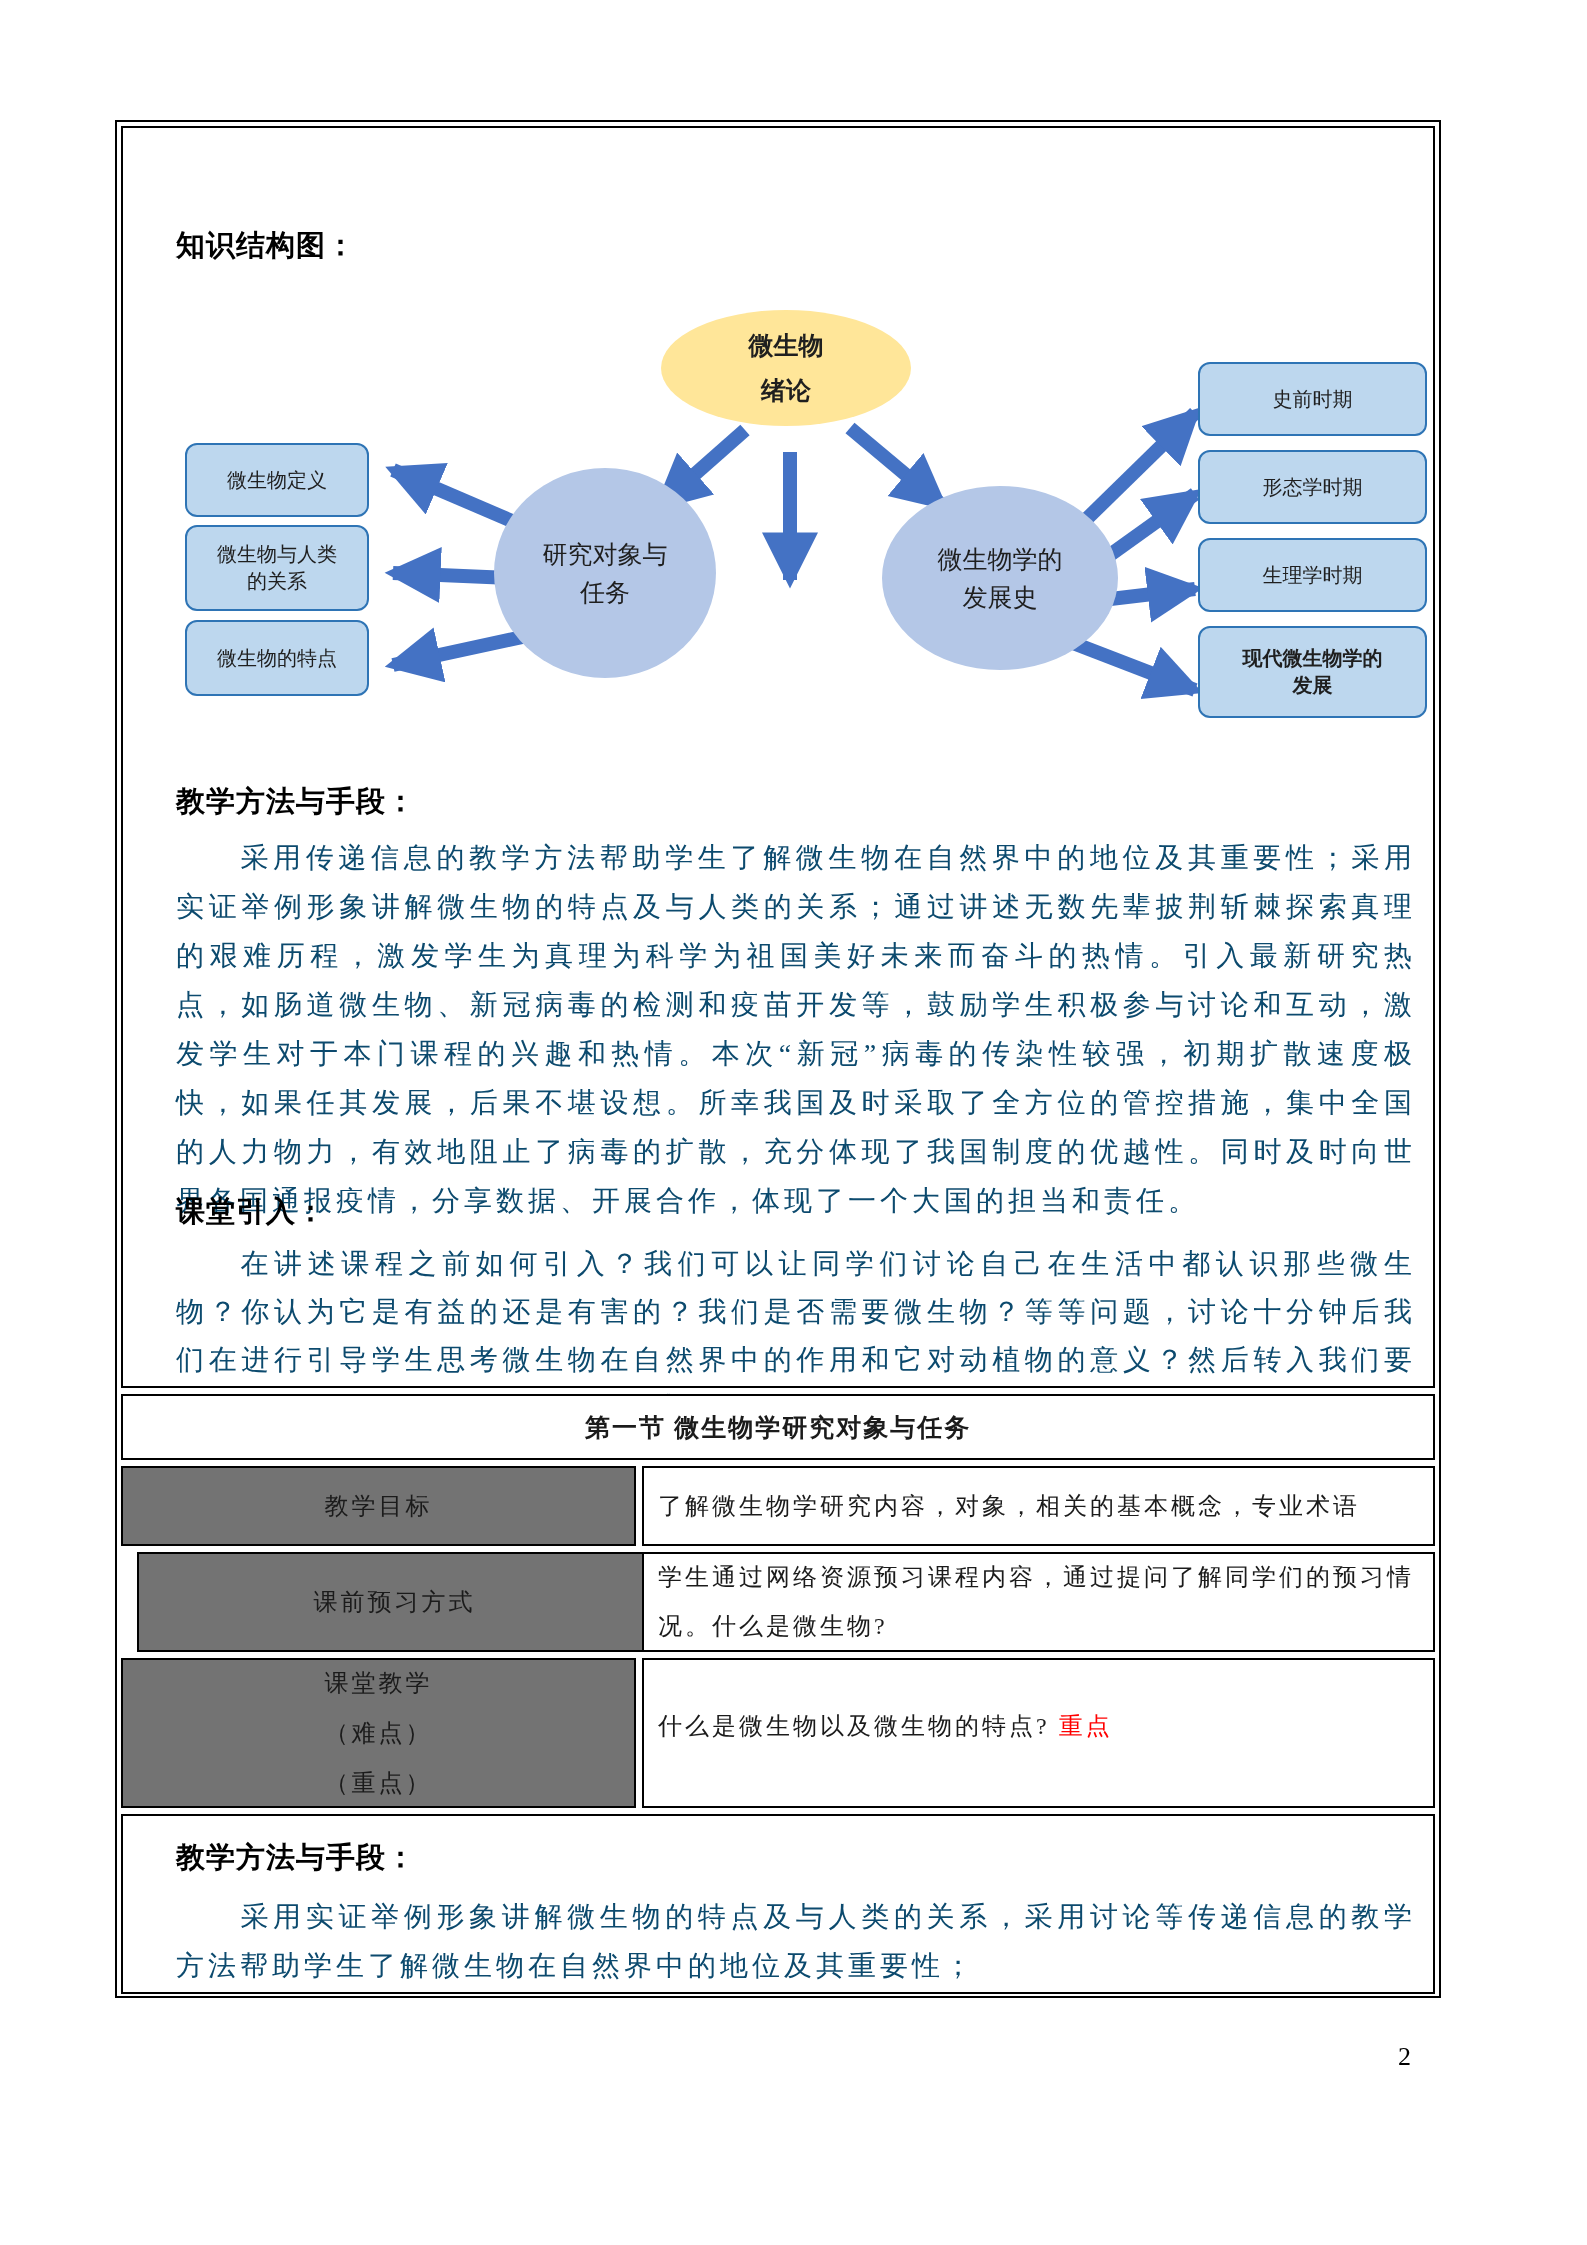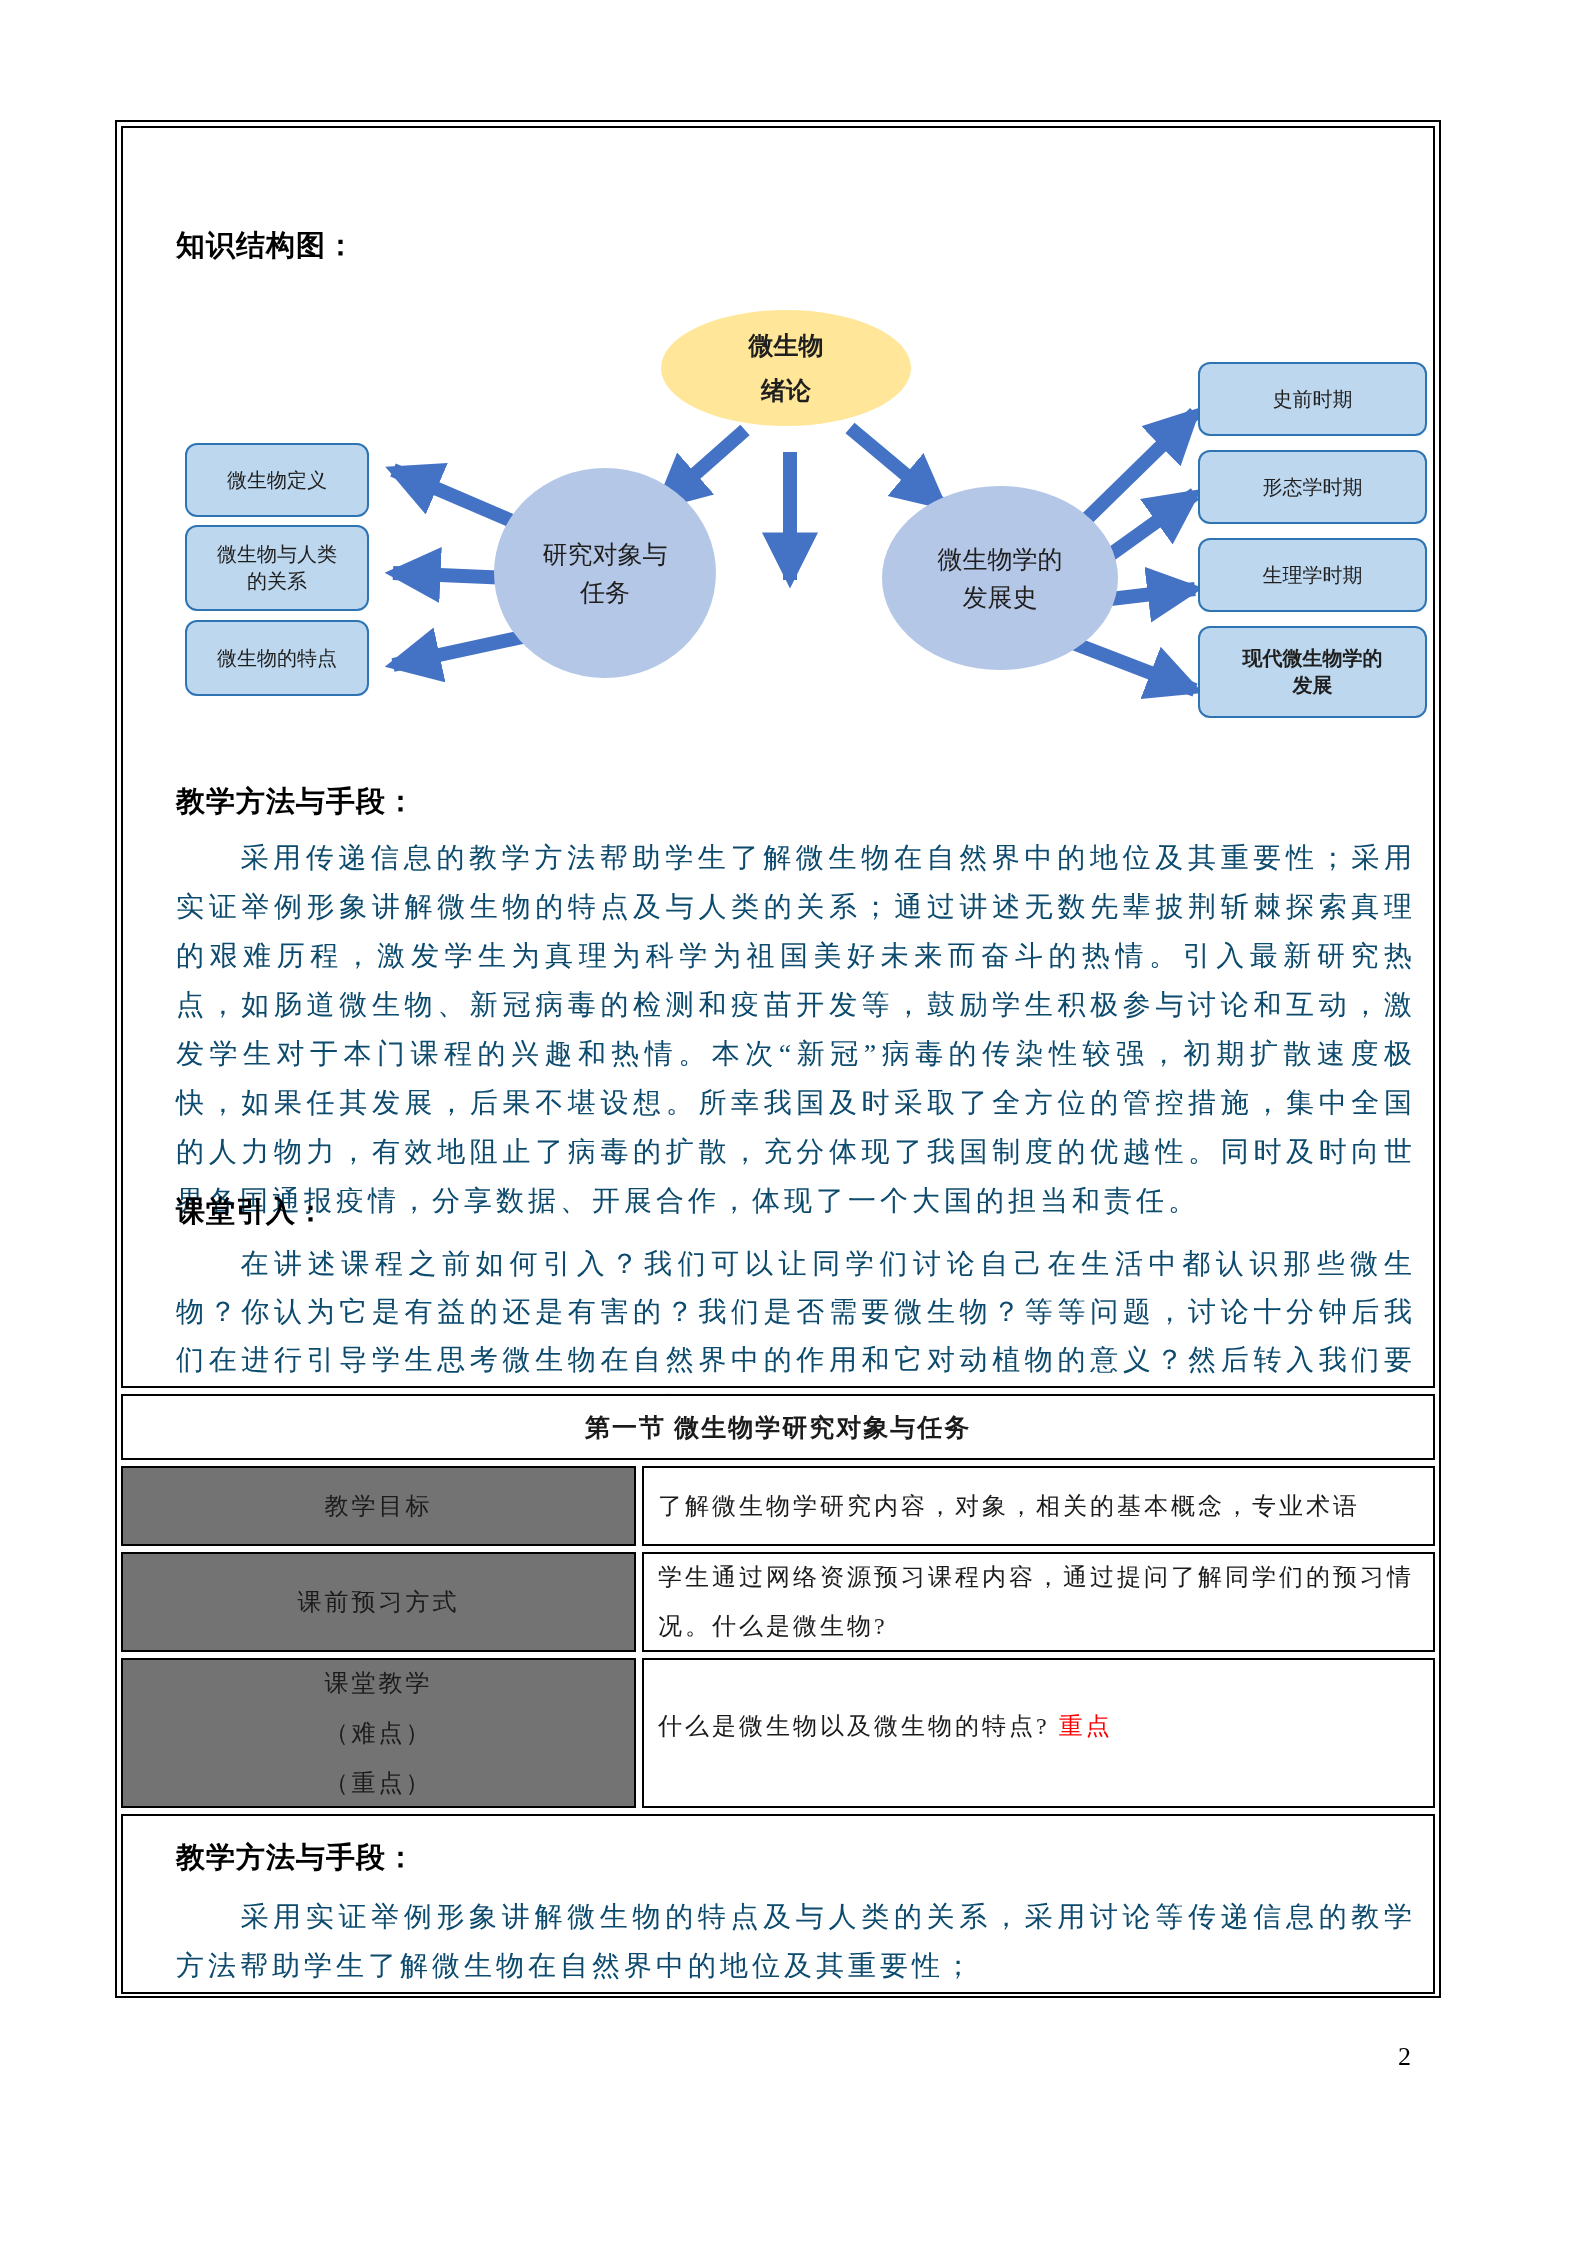--- a/index.html
+++ b/index.html
@@ -117,21 +117,21 @@
     <span class="title2">第一节 微生物学研究对象与任务</span>
   </div>
 
   <div class="cellL" style="top:1466px;height:80px;">
     <div>教学目标</div>
   </div>
   <div class="cellR" style="top:1466px;height:80px;">
     <div>了解微生物学研究内容，对象，相关的基本概念，专业术语</div>
   </div>
 
-  <div class="cellL" style="top:1552px;height:100px;">
+  <div class="cellL" style="top:1552px;height:100px;margin-left:16px;">
     <div>课前预习方式</div>
   </div>
   <div class="cellR" style="top:1552px;height:100px;">
     <div>学生通过网络资源预习课程内容，通过提问了解同学们的预习情况。什么是微生物?</div>
   </div>
 
   <div class="cellL" style="top:1658px;height:150px;line-height:50px;">
     <div>课堂教学</div>
     <div>（难点）</div>
     <div>（重点）</div>

